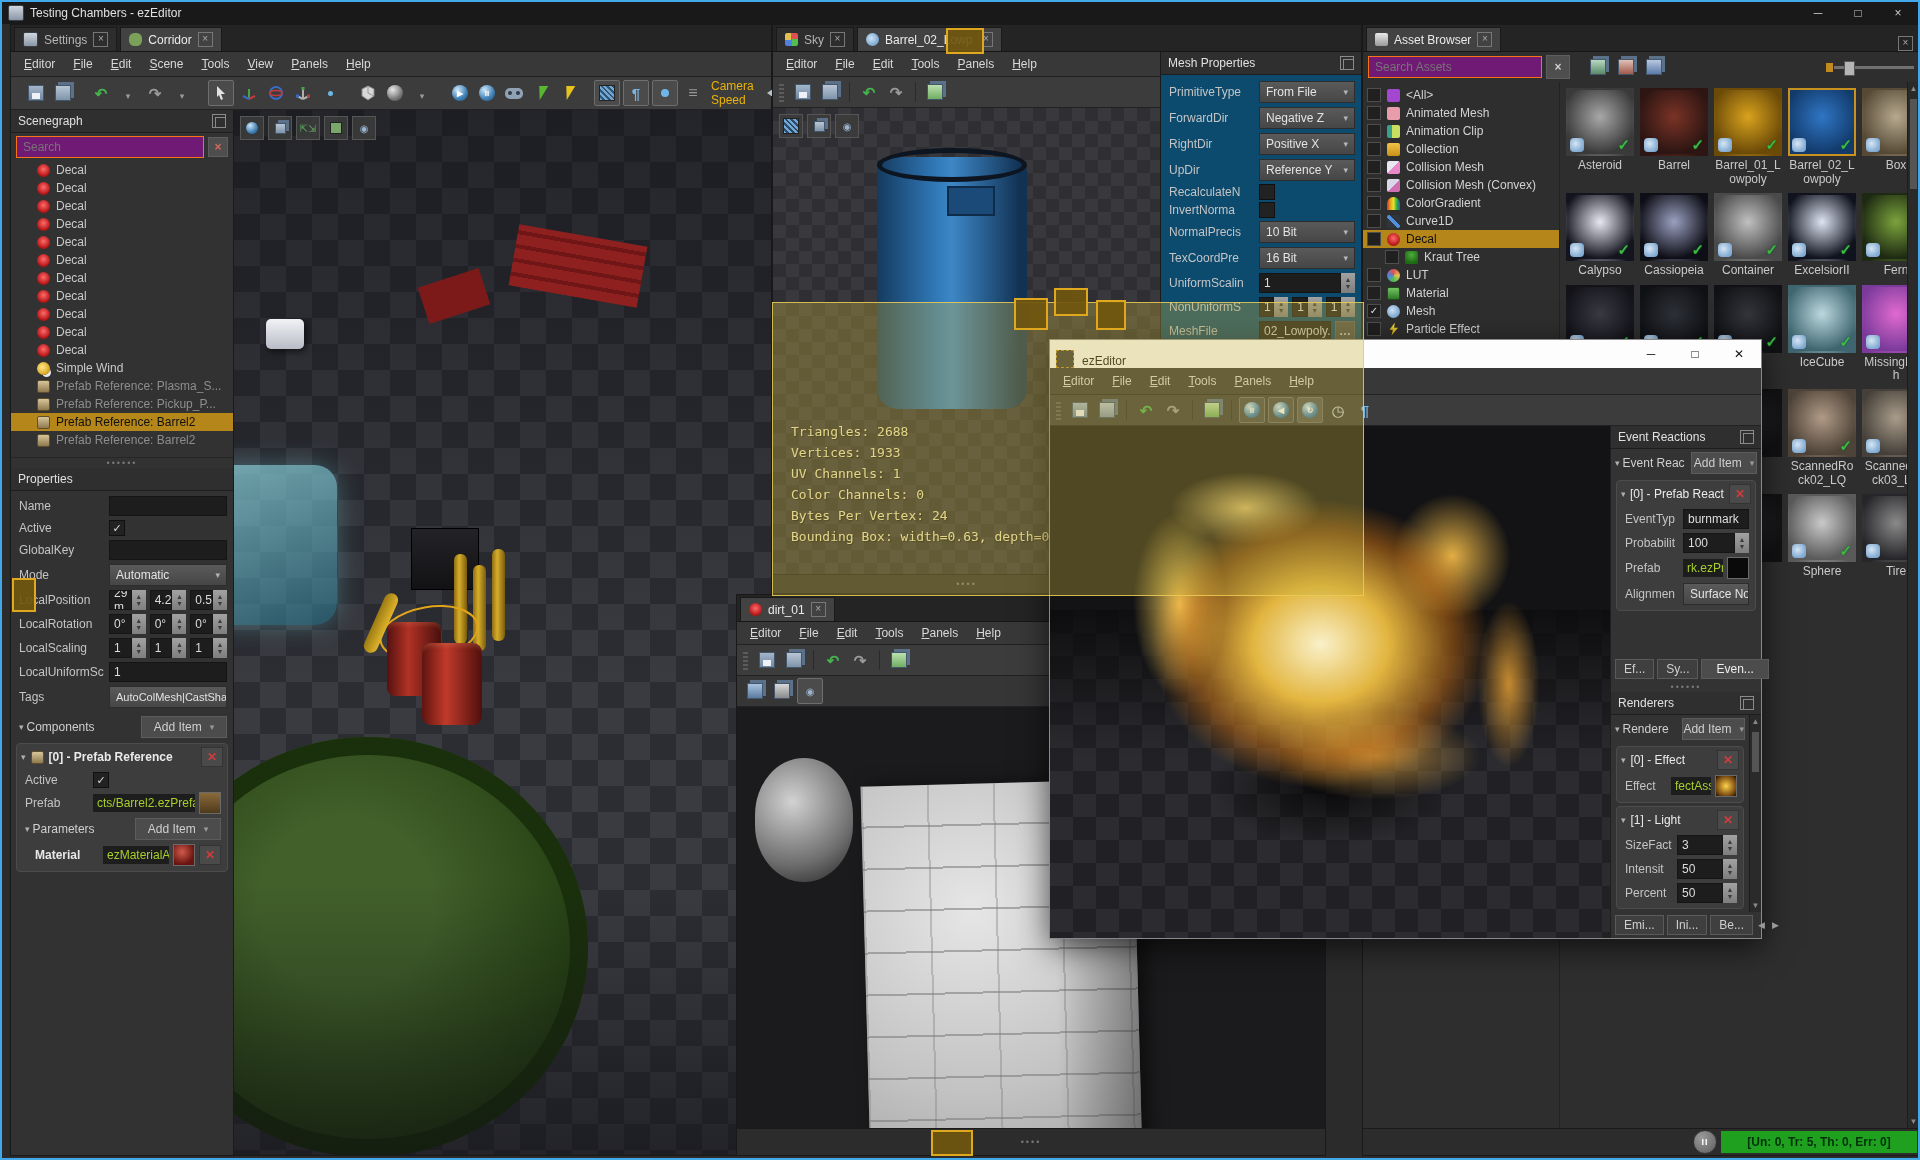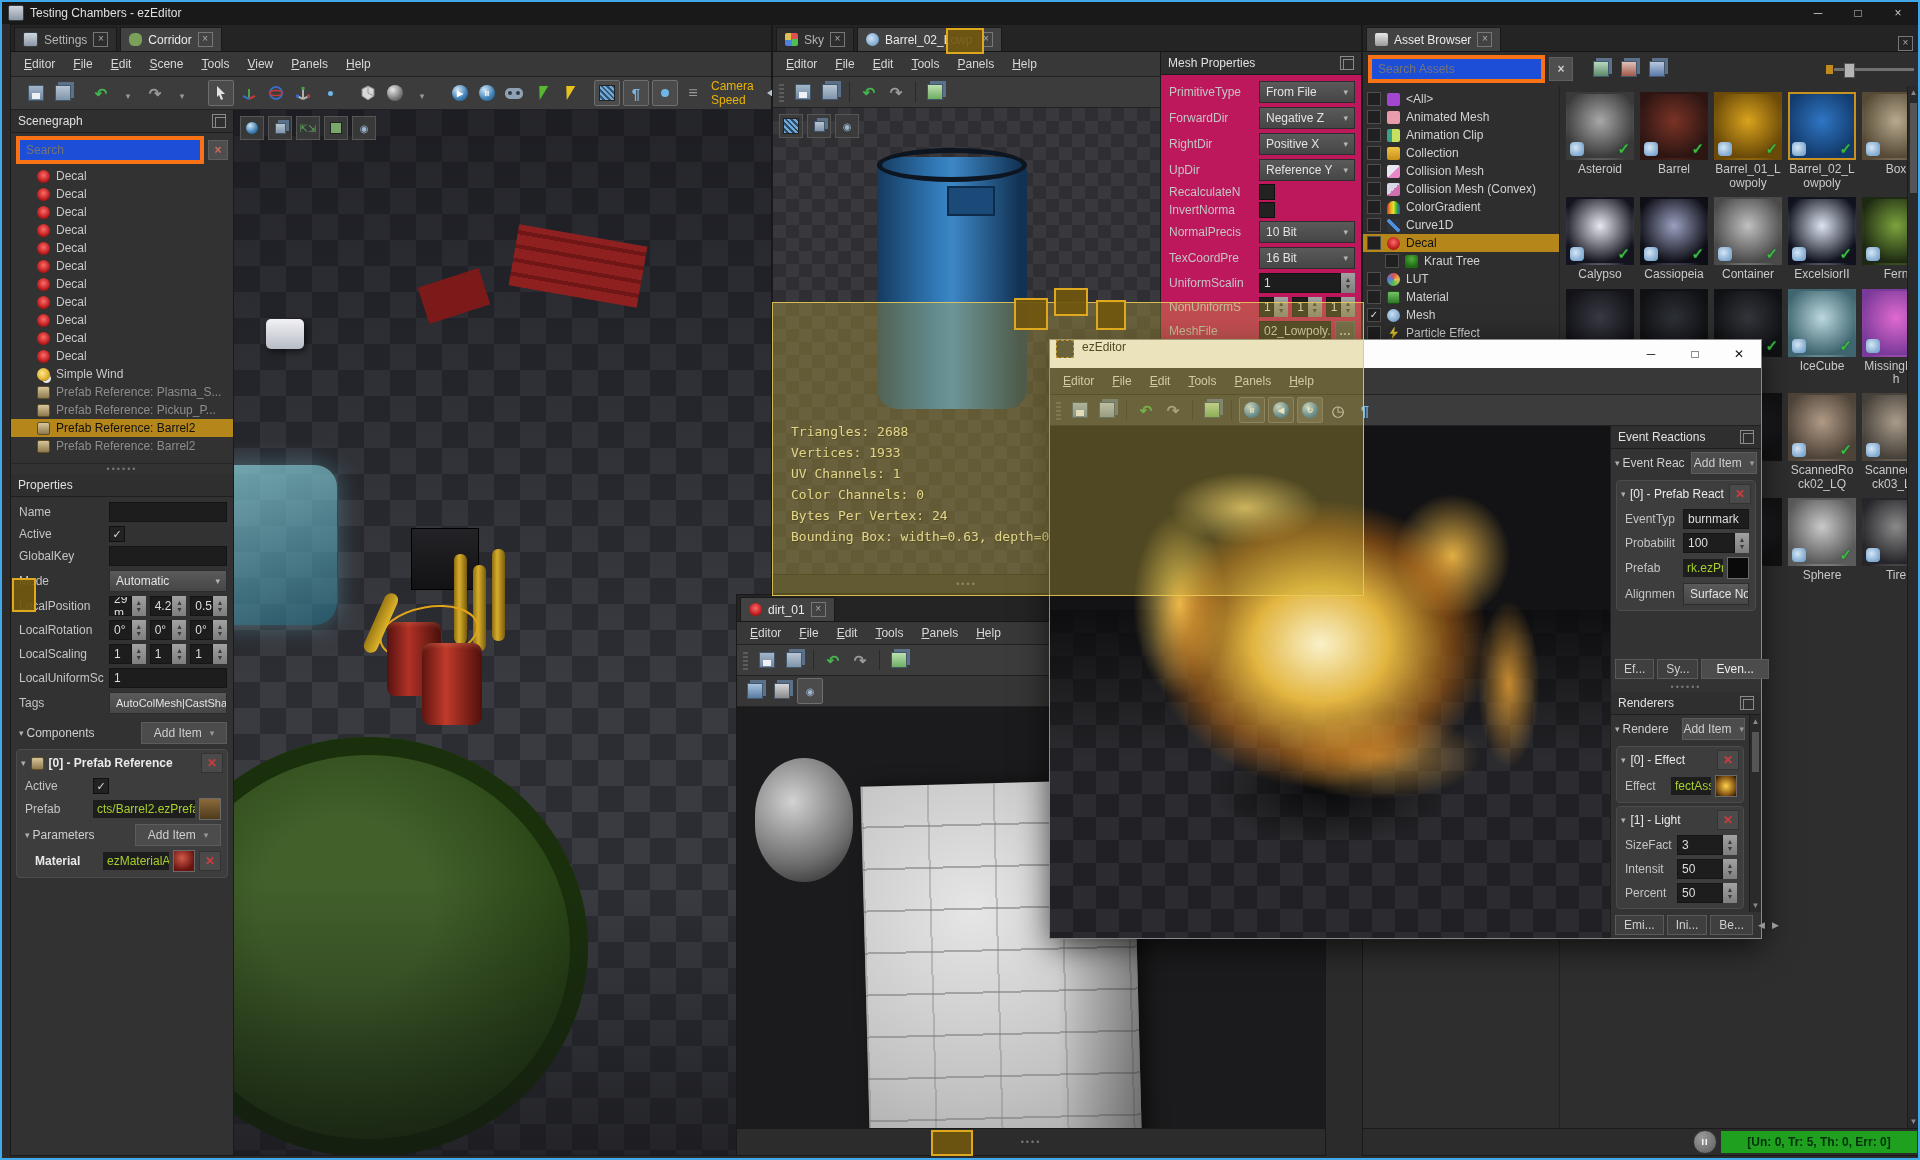--- a/index.html
+++ b/index.html
@@ -48,21 +48,21 @@
   .hatch{width:14px;height:14px;background:repeating-linear-gradient(45deg,#6fa8d8 0 2px,#35566f 2px 4px);border:1px solid #222}
   .bluedot{width:8px;height:8px;border-radius:50%;background:#6fb6e8}
   .slider{width:90px;height:3px;background:#707070;position:relative}
   .slider .thumb{position:absolute;top:-5px;width:9px;height:13px;background:#b5b5b5;border:1px solid #555}
   .speaker{width:0;height:0;border-top:6px solid transparent;border-bottom:6px solid transparent;border-right:9px solid #b8c2cc}
   
   .panel-h{height:22px;display:flex;align-items:center;padding:0 7px;background:#2f2f2f;border-bottom:1px solid #1e1e1e;color:#e0e0e0;flex:none}
   .float-ic{margin-left:auto;width:12px;height:12px;border:1px solid #8a8a8a;position:relative}
   .float-ic::after{content:"";position:absolute;left:2px;top:2px;width:9px;height:9px;border:1px solid #8a8a8a;background:#2f2f2f}
   .searchrow{display:flex;align-items:center;gap:4px;padding:3px 5px;flex:none}
-  .searchbox{flex:1;height:20px;background:#1d4ed8;border:4px solid #f97316;color:#bbb;padding:0 6px;font-family:inherit;font-size:12px}
+  .searchbox{flex:1;height:20px;background:#701a75;border:1px solid #f97316;color:#bbb;padding:0 6px;font-family:inherit;font-size:12px}
   .sq-btn{width:22px;height:22px;background:#4e4e4e;border:1px solid #5e5e5e;display:flex;align-items:center;justify-content:center;color:#cfcfcf;font-weight:bold}
   .trow{height:18px;display:flex;align-items:center;gap:6px;padding-left:26px;color:#c9c9c9;white-space:nowrap;overflow:hidden}
   .trow.dim{color:#8d8d8d}
   .trow.selected{background:#b5861a;color:#111}
   .icn{width:13px;height:13px;flex:none;border-radius:2px}
   .decal-icon{background:radial-gradient(circle at 50% 40%,#ff6b6b,#b31212 70%);border-radius:50%}
   .wind-icon{background:radial-gradient(circle at 40% 40%,#ffe98a,#d8a51e 70%);border-radius:50%;box-shadow:3px 4px 0 -2px #e8e8e8}
   .prefab-icon{background:linear-gradient(#d8c59a,#8f7a4e);border:1px solid #5e4e2a;box-sizing:border-box}
   .ez-logo-icon{background:linear-gradient(#cfd6de,#8b97a6);border:1px solid #3a3f45}
   .gamepad-icon{background:#7aa05a;border-radius:40%}
@@ -124,21 +124,21 @@
   .athumb{width:64px;height:64px;background:radial-gradient(circle at 50% 42%,var(--c1,#555),var(--c2,#222) 75%);position:relative;border:2px solid transparent}
   .acell.selected .athumb{border-color:#c9921e}
   .athumb .meshmini{position:absolute;left:2px;bottom:2px;width:14px;height:14px;background:radial-gradient(circle at 40% 40%,#d6e6f4,#82abd2 70%);border-radius:4px}
   .athumb .chk{position:absolute;right:2px;bottom:0;color:#3fba3f;font-weight:bold;font-size:15px;text-shadow:0 0 2px #063}
   .aname{margin-top:3px;color:#c9c9c9;text-align:center;line-height:1.15;word-break:break-all;max-width:66px;min-height:15px}
   .vscroll{width:11px;background:#2a2a2a;border-left:1px solid #1c1c1c;display:flex;flex-direction:column;align-items:center;flex:none}
   .vscroll .arr{color:#888;font-size:8px;padding:2px 0}
   .vscroll .vthumb{width:7px;height:90px;background:#555;margin-top:4px}
   
   .fwin{left:1047px;top:337px;width:711px;height:598px;z-index:50;border:1px solid #8a8a8a;box-shadow:0 8px 30px rgba(0,0,0,.65);display:flex;flex-direction:column;background:#323232}
-  .ftitle{height:28px;background:#fdfdfd;display:flex;align-items:flex-start;gap:8px;padding:0 0 0 6px;color:#111;flex:none}
+  .ftitle{height:28px;background:#fdfdfd;display:flex;align-items:flex-end;gap:8px;padding:0 0 0 6px;color:#111;flex:none}
   .ftitle .fico{width:16px;height:16px;background:#3a3a3a;border:1px dashed #c08a1e}
   .fwinbtns{margin-left:auto;display:flex;height:100%}
   .fwinbtn{width:44px;display:flex;align-items:center;justify-content:center;color:#111}
   .minitabs{display:flex;gap:3px;padding:3px 4px;align-items:center}
   .minitab{background:#3f3f3f;border:1px solid #5a5a5a;padding:2px 8px;color:#cfcfcf;white-space:nowrap}
   .minitab.active{background:#4c4c4c;color:#eee;padding:2px 14px}
   .scrollarr{color:#999;font-size:9px;padding:0 2px}
   
   .dock-overlay{left:770px;top:300px;width:590px;height:292px;background:rgba(198,176,62,.34);border:1px solid rgba(235,205,85,.85);z-index:60;pointer-events:none}
   .dock-box{position:absolute;background:rgba(112,86,14,.92);border:2px solid #e0a81f;z-index:70}
@@ -613,21 +613,21 @@
             <div>Color Channels: 0</div>
             <div>Bytes Per Vertex: 24</div>
             <div>Bounding Box: width=0.63, depth=0</div>
           </div>
         <div class="abs" style="left:0;right:0;bottom:0;height:18px;background:#2e2e2e;border-top:1px solid #1c1c1c;display:flex;align-items:center;justify-content:center">
             <span style="color:#777;font-size:9px;letter-spacing:2px">••••</span>
           </div>
       </div>
     </div>
 
-    <div style="width:200px;flex:none;background:#be185d;border-left:1px solid #1a1a1a;display:flex;flex-direction:column">
+    <div style="width:200px;flex:none;background:#0c4a6e;border-left:1px solid #1a1a1a;display:flex;flex-direction:column">
       <div class="panel-h">
         <span>Mesh Properties</span>
         <span class="float-ic"></span>
       </div>
       <div style="padding-top:4px">
         <div class="prow">
             <span class="plab">PrimitiveType</span>
           <span class="pdrop">
               <span>From File</span>
               <span class="car"></span>

